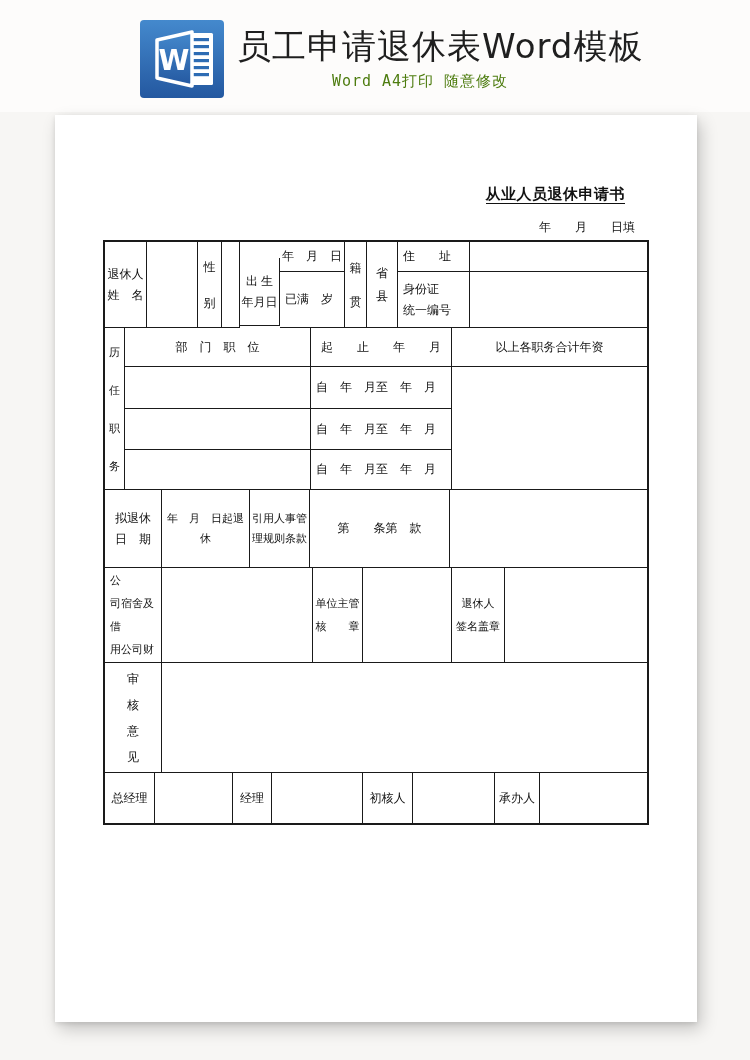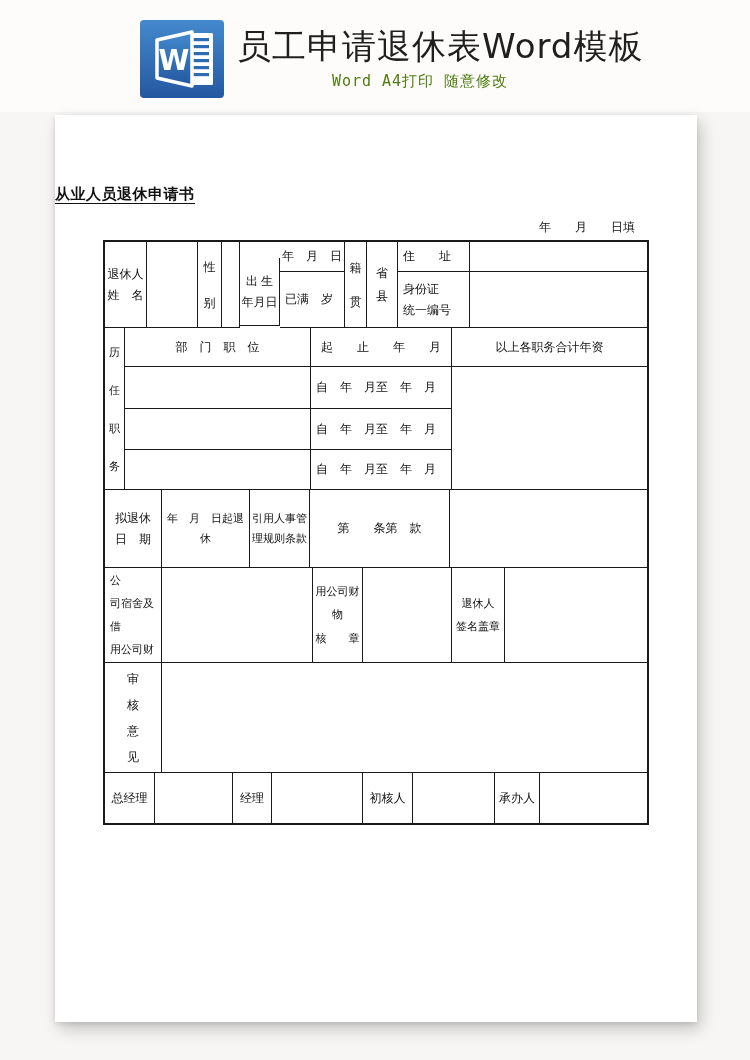--- a/index.html
+++ b/index.html
@@ -23,21 +23,21 @@
     position:absolute;left:140px;top:72px;width:560px;text-align:center;
     font-size:15px;color:#4d7c0f;letter-spacing:1px;
     font-family:"DejaVu Sans Mono","Liberation Mono",monospace;
   }
   .page{
     position:absolute;left:55px;top:115px;width:642px;height:907px;
     background:#ffffff;
     box-shadow:4px 7px 16px rgba(0,0,0,0.20), 0 2px 5px rgba(0,0,0,0.10);
   }
   .doc-title{
-    position:absolute;left:0;top:70px;width:570px;text-align:left;
+    position:absolute;left:0;top:70px;width:570px;text-align:right;
     font-size:15px;font-weight:bold;color:#111;
     font-family:"Liberation Serif","DejaVu Serif",serif;
   }
   .doc-title span{border-bottom:1.5px solid #111;padding-bottom:1px;letter-spacing:0.5px;}
   .date-line{
     position:absolute;top:104px;right:62px;
     font-size:12px;color:#111;
     font-family:"Liberation Serif","DejaVu Serif",serif;
   }
   .form-table{
@@ -137,21 +137,21 @@
     <div class="c f11" style="left:57px;top:248px;width:88px;height:78px;">年　月　日起退休</div>
     <div class="c f11" style="left:145px;top:248px;width:60px;height:78px;">引用人事管
 理规则条款</div>
     <div class="c" style="left:205px;top:248px;width:140px;height:78px;">第　　条第　款</div>
     <div class="c nr" style="left:345px;top:248px;width:197px;height:78px;"></div>
 
     <div class="c f11 tleft lh-wide" style="left:0;top:326px;width:57px;height:95px;">有否配住公
 司宿舍及借
 用公司财物</div>
     <div class="c" style="left:57px;top:326px;width:151px;height:95px;"></div>
-    <div class="c f11 lh-wide" style="left:208px;top:326px;width:50px;height:95px;">用公司财物
+    <div class="c f11 lh-wide" style="left:208px;top:326px;width:50px;height:95px;">单位主管
 核　　章</div>
     <div class="c" style="left:258px;top:326px;width:89px;height:95px;"></div>
     <div class="c f11 lh-wide" style="left:347px;top:326px;width:53px;height:95px;">退休人
 签名盖章</div>
     <div class="c nr" style="left:400px;top:326px;width:142px;height:95px;"></div>
 
     <div class="c lh-review" style="left:0;top:421px;width:57px;height:110px;">审
 核
 意
 见</div>

